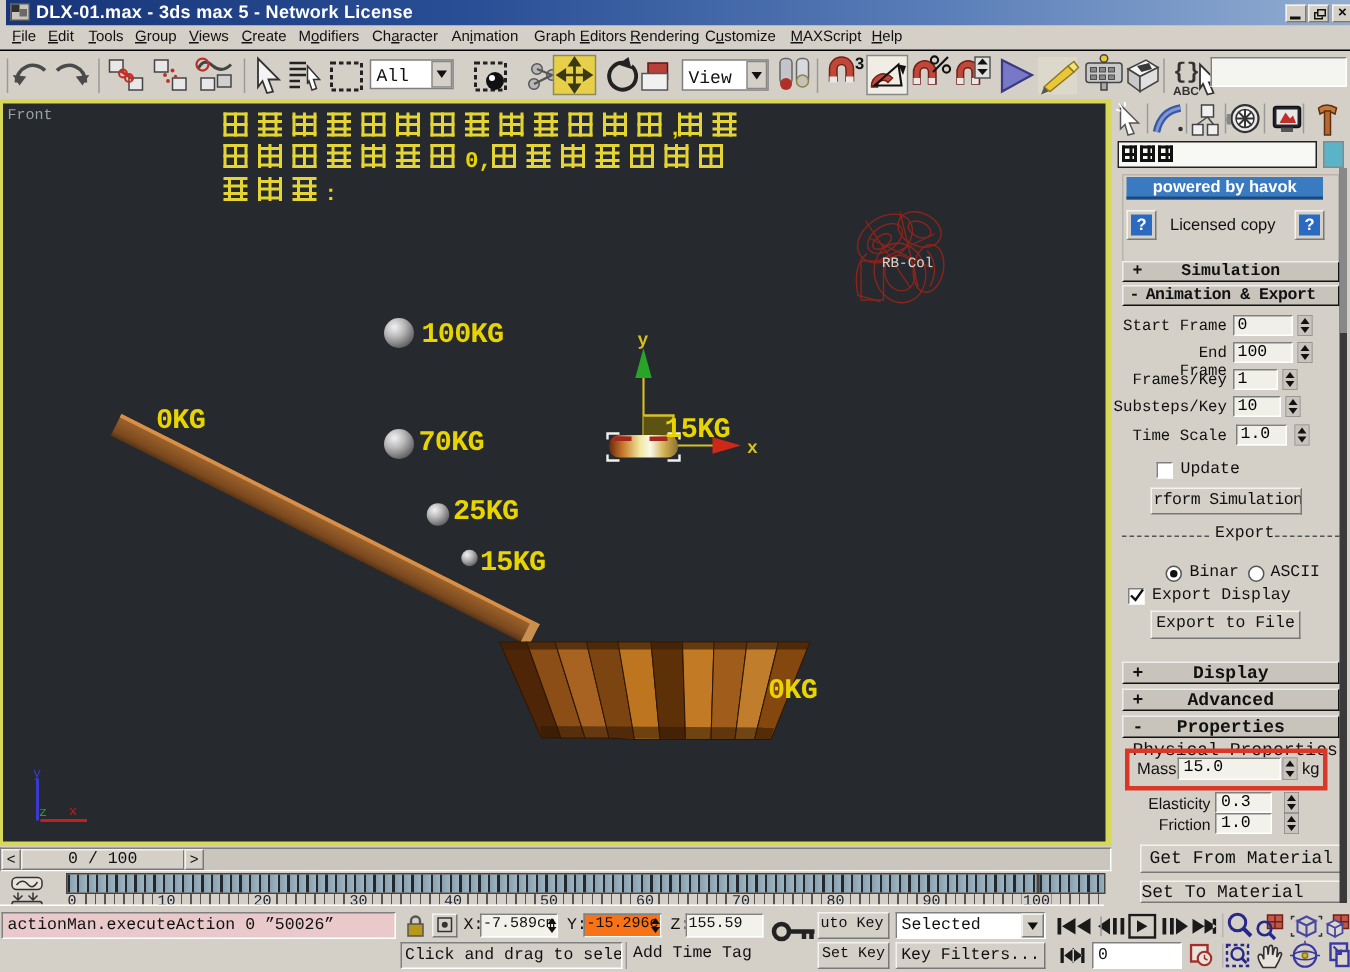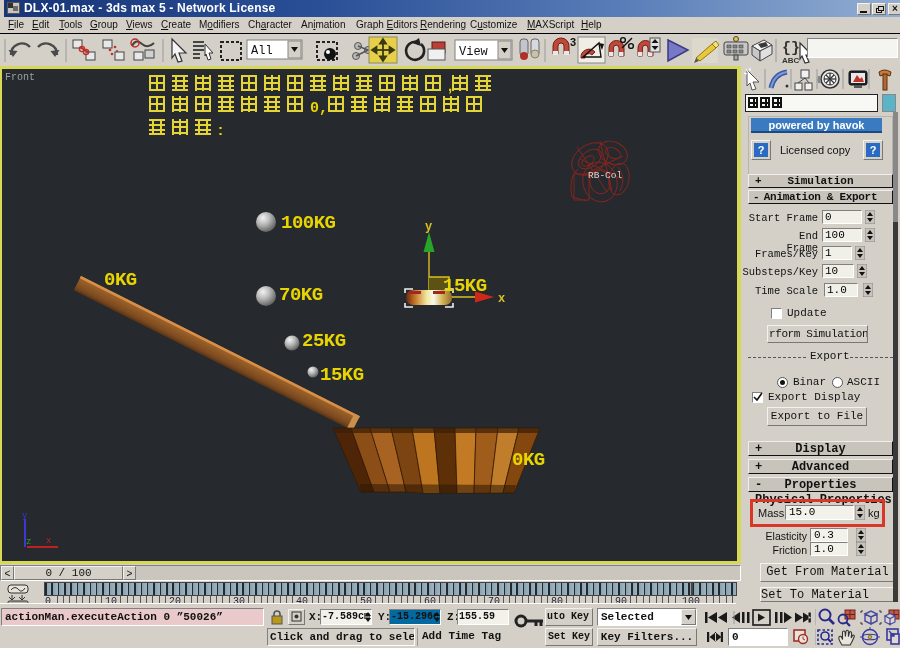--- a/index.html
+++ b/index.html
@@ -470,21 +470,21 @@
       <path d="M1 5 l3 3 5 -7" stroke="#111" stroke-width="1.6" fill="none"></path>
     </svg>
   <div class="abs mono" style="left:27px;top:325px;color:#111;">Export Display</div>
 
   <div class="abs btn mono" style="left:26px;top:341px;width:100px;height:19px;font-size:11px;color:#111;text-align:center;line-height:17px;white-space:nowrap;overflow:hidden;">Export to File</div>
 
   <div class="abs mono" style="left:7px;top:375px;width:145px;height:15px;background:#c8c4bc;border:1px solid #111;border-top-color:#eee;border-left-color:#eee;font-weight:bold;font-size:12px;color:#111;text-align:center;line-height:14px;"><span style="position:absolute;left:6px;">+</span>Display</div>
   <div class="abs mono" style="left:7px;top:393px;width:145px;height:15px;background:#c8c4bc;border:1px solid #111;border-top-color:#eee;border-left-color:#eee;font-weight:bold;font-size:12px;color:#111;text-align:center;line-height:14px;"><span style="position:absolute;left:6px;">+</span>Advanced</div>
   <div class="abs mono" style="left:7px;top:411px;width:145px;height:15px;background:#c8c4bc;border:1px solid #111;border-top-color:#eee;border-left-color:#eee;font-weight:bold;font-size:12px;color:#111;text-align:center;line-height:14px;"><span style="position:absolute;left:6px;">-</span>Properties</div>
 
-  <div class="abs mono" style="left:14px;top:427px;color:#111;font-weight:bold;font-size:12px;">Physical Properties</div>
+  <div class="abs mono" style="left:14px;top:427px;color:#111;font-weight:normal;font-size:12px;">Physical Properties</div>
 
   <div class="abs" style="left:9px;top:433px;width:135px;height:28px;border:3px solid #d93828;"></div>
   <div class="abs" style="left:17px;top:441px;color:#111;">Mass</div>
   <div class="abs sunken" style="left:44px;top:439px;width:69px;height:15px;background:#f2f1ea;font-size:11px;font-family:'Liberation Mono',monospace;padding-left:3px;">15.0</div>
   <div class="abs" style="left:114px;top:439px;"><svg width="10" height="15">
         <rect width="10" height="15" fill="#c8c4bc" stroke="#888"></rect>
         <path d="M2 6 l6 0 -3 -4 z" fill="#111"></path>
         <path d="M2 9 l6 0 -3 4 z" fill="#111"></path>
       </svg></div>
   <div class="abs" style="left:127px;top:441px;color:#111;">kg</div>
@@ -539,40 +539,40 @@
     <span class="abs" style="left:295px;background:#d4d0c8;padding:0 1px;">40</span>
     <span class="abs" style="left:359px;background:#d4d0c8;padding:0 1px;">50</span>
     <span class="abs" style="left:423px;background:#d4d0c8;padding:0 1px;">60</span>
     <span class="abs" style="left:487px;background:#d4d0c8;padding:0 1px;">70</span>
     <span class="abs" style="left:550px;background:#d4d0c8;padding:0 1px;">80</span>
     <span class="abs" style="left:614px;background:#d4d0c8;padding:0 1px;">90</span>
     <span class="abs" style="left:681px;background:#d4d0c8;padding:0 1px;">100</span>
   </div>
 </div>
 
-<div id="statusbar" class="abs" style="left:0;top:603px;width:736px;height:45px;background:#d4d0c8;border-top:1px solid #fff;font-weight:bold;">
+<div id="statusbar" class="abs" style="left:0;top:603px;width:736px;height:45px;background:#d4d0c8;border-top:1px solid #fff;">
 
   <div class="abs sunken mono" style="left:1px;top:4px;width:263px;height:18px;background:#e9c9c9;font-size:11px;color:#111;line-height:16px;padding-left:3px;white-space:nowrap;overflow:hidden;">actionMan.executeAction 0 ”50026”</div>
 
   <svg class="abs" style="left:270px;top:6px;" width="14" height="15" viewBox="0 0 14 15">
     <rect x="2" y="6" width="10" height="8" fill="#b89818" stroke="#555"></rect>
     <path d="M4 6 v-2 a3 3 0 0 1 6 0 v2" fill="none" stroke="#555" stroke-width="1.6"></path>
   </svg>
   <div class="abs btn" style="left:288px;top:5px;width:17px;height:16px;"><svg width="15" height="14">
         <rect x="3" y="2" width="9" height="9" fill="none" stroke="#333"></rect>
         <circle cx="7.5" cy="6.5" r="2" fill="#333"></circle>
       </svg></div>
   <div class="abs mono" style="left:309px;top:7px;font-size:11px;color:#111;">X:</div>
   <div class="abs sunken mono" style="left:320px;top:5px;width:52px;height:16px;background:#f2f1ea;font-size:10px;color:#111;line-height:14px;padding-left:1px;white-space:nowrap;overflow:hidden;">-7.589cm</div>
   <svg class="abs" style="left:364px;top:6px;" width="8" height="14">
       <path d="M1 6 l6 0 -3 -4 z" fill="#111"></path>
       <path d="M1 8 l6 0 -3 4 z" fill="#111"></path>
     </svg>
   <div class="abs mono" style="left:378px;top:7px;font-size:11px;color:#111;">Y:</div>
-  <div class="abs sunken mono" style="left:389px;top:5px;width:52px;height:16px;background:#0369a1;font-size:10px;color:#111;line-height:14px;padding-left:1px;white-space:nowrap;overflow:hidden;">-15.296c</div>
+  <div class="abs sunken mono" style="left:389px;top:5px;width:52px;height:16px;background:#f97316;font-size:10px;color:#111;line-height:14px;padding-left:1px;white-space:nowrap;overflow:hidden;">-15.296c</div>
   <svg class="abs" style="left:433px;top:6px;" width="8" height="14">
       <path d="M1 6 l6 0 -3 -4 z" fill="#111"></path>
       <path d="M1 8 l6 0 -3 4 z" fill="#111"></path>
     </svg>
   <div class="abs mono" style="left:447px;top:7px;font-size:11px;color:#111;">Z:</div>
   <div class="abs sunken mono" style="left:457px;top:5px;width:52px;height:16px;background:#f2f1ea;font-size:10px;color:#111;line-height:14px;padding-left:1px;white-space:nowrap;overflow:hidden;">155.59</div>
 
   <svg class="abs" style="left:514px;top:8px;" width="32" height="18" viewBox="0 0 32 18">
     <circle cx="7" cy="9" r="5" fill="none" stroke="#222" stroke-width="3"></circle>
     <line x1="12" y1="9" x2="29" y2="9" stroke="#222" stroke-width="3"></line>

